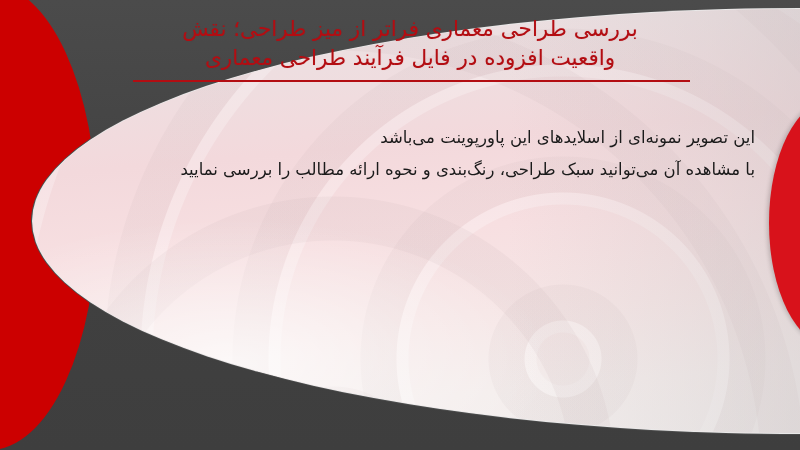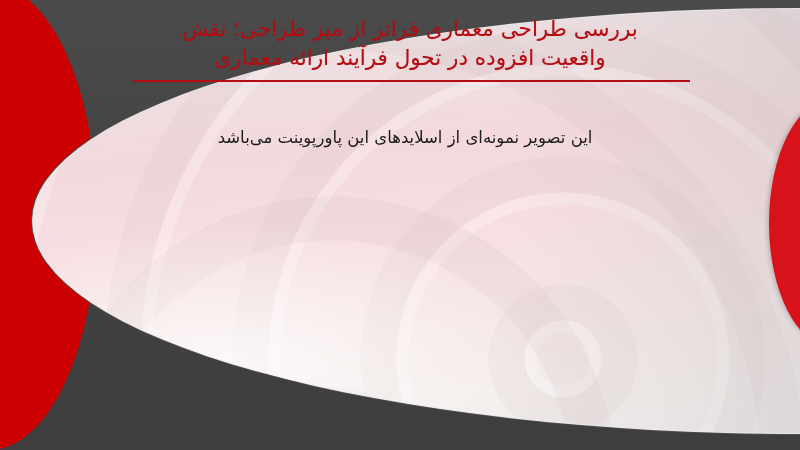--- a/index.html
+++ b/index.html
@@ -207,21 +207,20 @@
     width: 557px;
     height: 2px;
     background: #b30d12;
   }
 
   .body-block {
     position: absolute;
     left: 55px;
     top: 122px;
     width: 700px;
-    text-align: center;
     direction: rtl;
   }
 
   .body-line {
     color: #1a1a1a;
     font-size: 16.5px;
     line-height: 32px;
     font-weight: 400;
     white-space: nowrap;
   }
@@ -247,24 +246,25 @@
       <div class="bg-wash-right"></div>
     </div>
   </div>
 
   <div class="red-circle-right"></div>
 
   <div class="content">
 
     <div class="title-block">
       <div class="title-line">بررسی طراحی معماری فراتر از میز طراحی؛ نقش</div>
-      <div class="title-line">واقعیت افزوده در تحول فرآیند ارائه معماری</div>
+      <div class="title-line">واقعیت افزوده در فایل فرآیند طراحی معماری</div>
     </div>
 
     <div class="title-underline"></div>
 
     <div class="body-block">
       <div class="body-line">این تصویر نمونه‌ای از اسلایدهای این پاورپوینت می‌باشد</div>
+      <div class="body-line">با مشاهده آن می‌توانید سبک طراحی، رنگ‌بندی و نحوه ارائه مطالب را بررسی نمایید</div>
     </div>
 
   </div>
 
 </div>
 
 </body></html>

